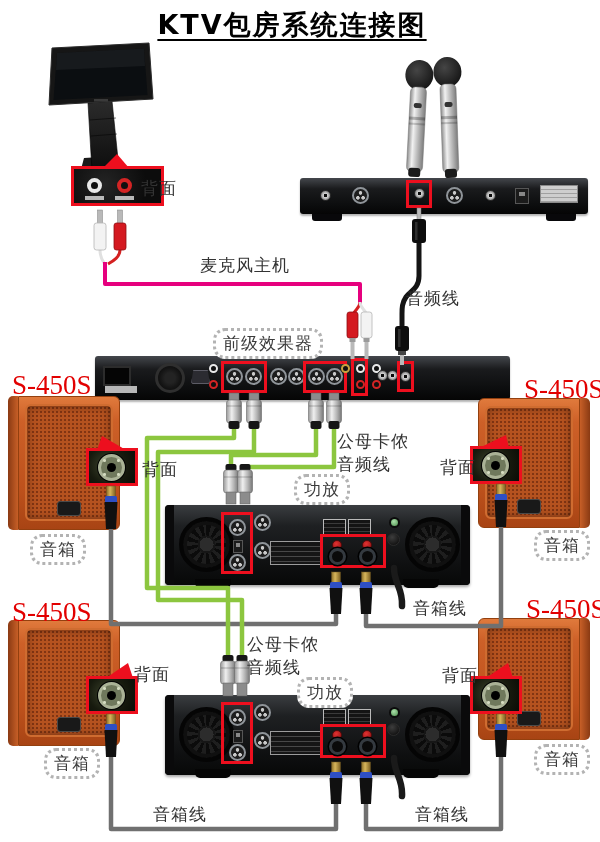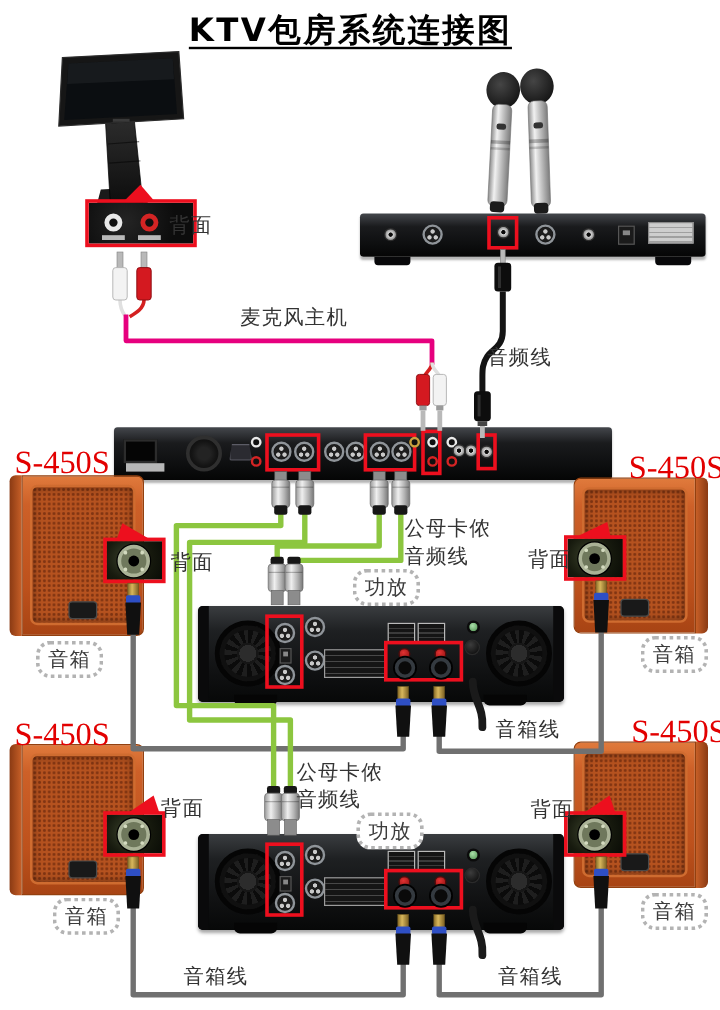--- a/index.html
+++ b/index.html
@@ -489,20 +489,21 @@
   </svg>
 
   <div class="lbl title">KTV包房系统连接图</div>
 
   <div class="lbl plain-label" style="left:141px;top:177px;">背面</div>
 
 
   <div class="lbl plain-label" style="left:200px;top:254px;">麦克风主机</div>
   <div class="lbl plain-label" style="left:406px;top:287px;">音频线</div>
 
+  <div class="lbl dotted-label" style="left:213px;top:328px;">前级效果器</div>
 
   <div class="lbl plain-label" style="left:337px;top:430px;">
     <div>公母卡侬</div>
     <div>音频线</div>
   </div>
   <div class="lbl dotted-label" style="left:294px;top:474px;">功放</div>
 
   <div class="lbl model-label" style="left:12px;top:370px;">S-450S</div>
   <div class="lbl model-label" style="left:524px;top:374px;">S-450S</div>
   <div class="lbl plain-label" style="left:142px;top:458px;">背面</div>

